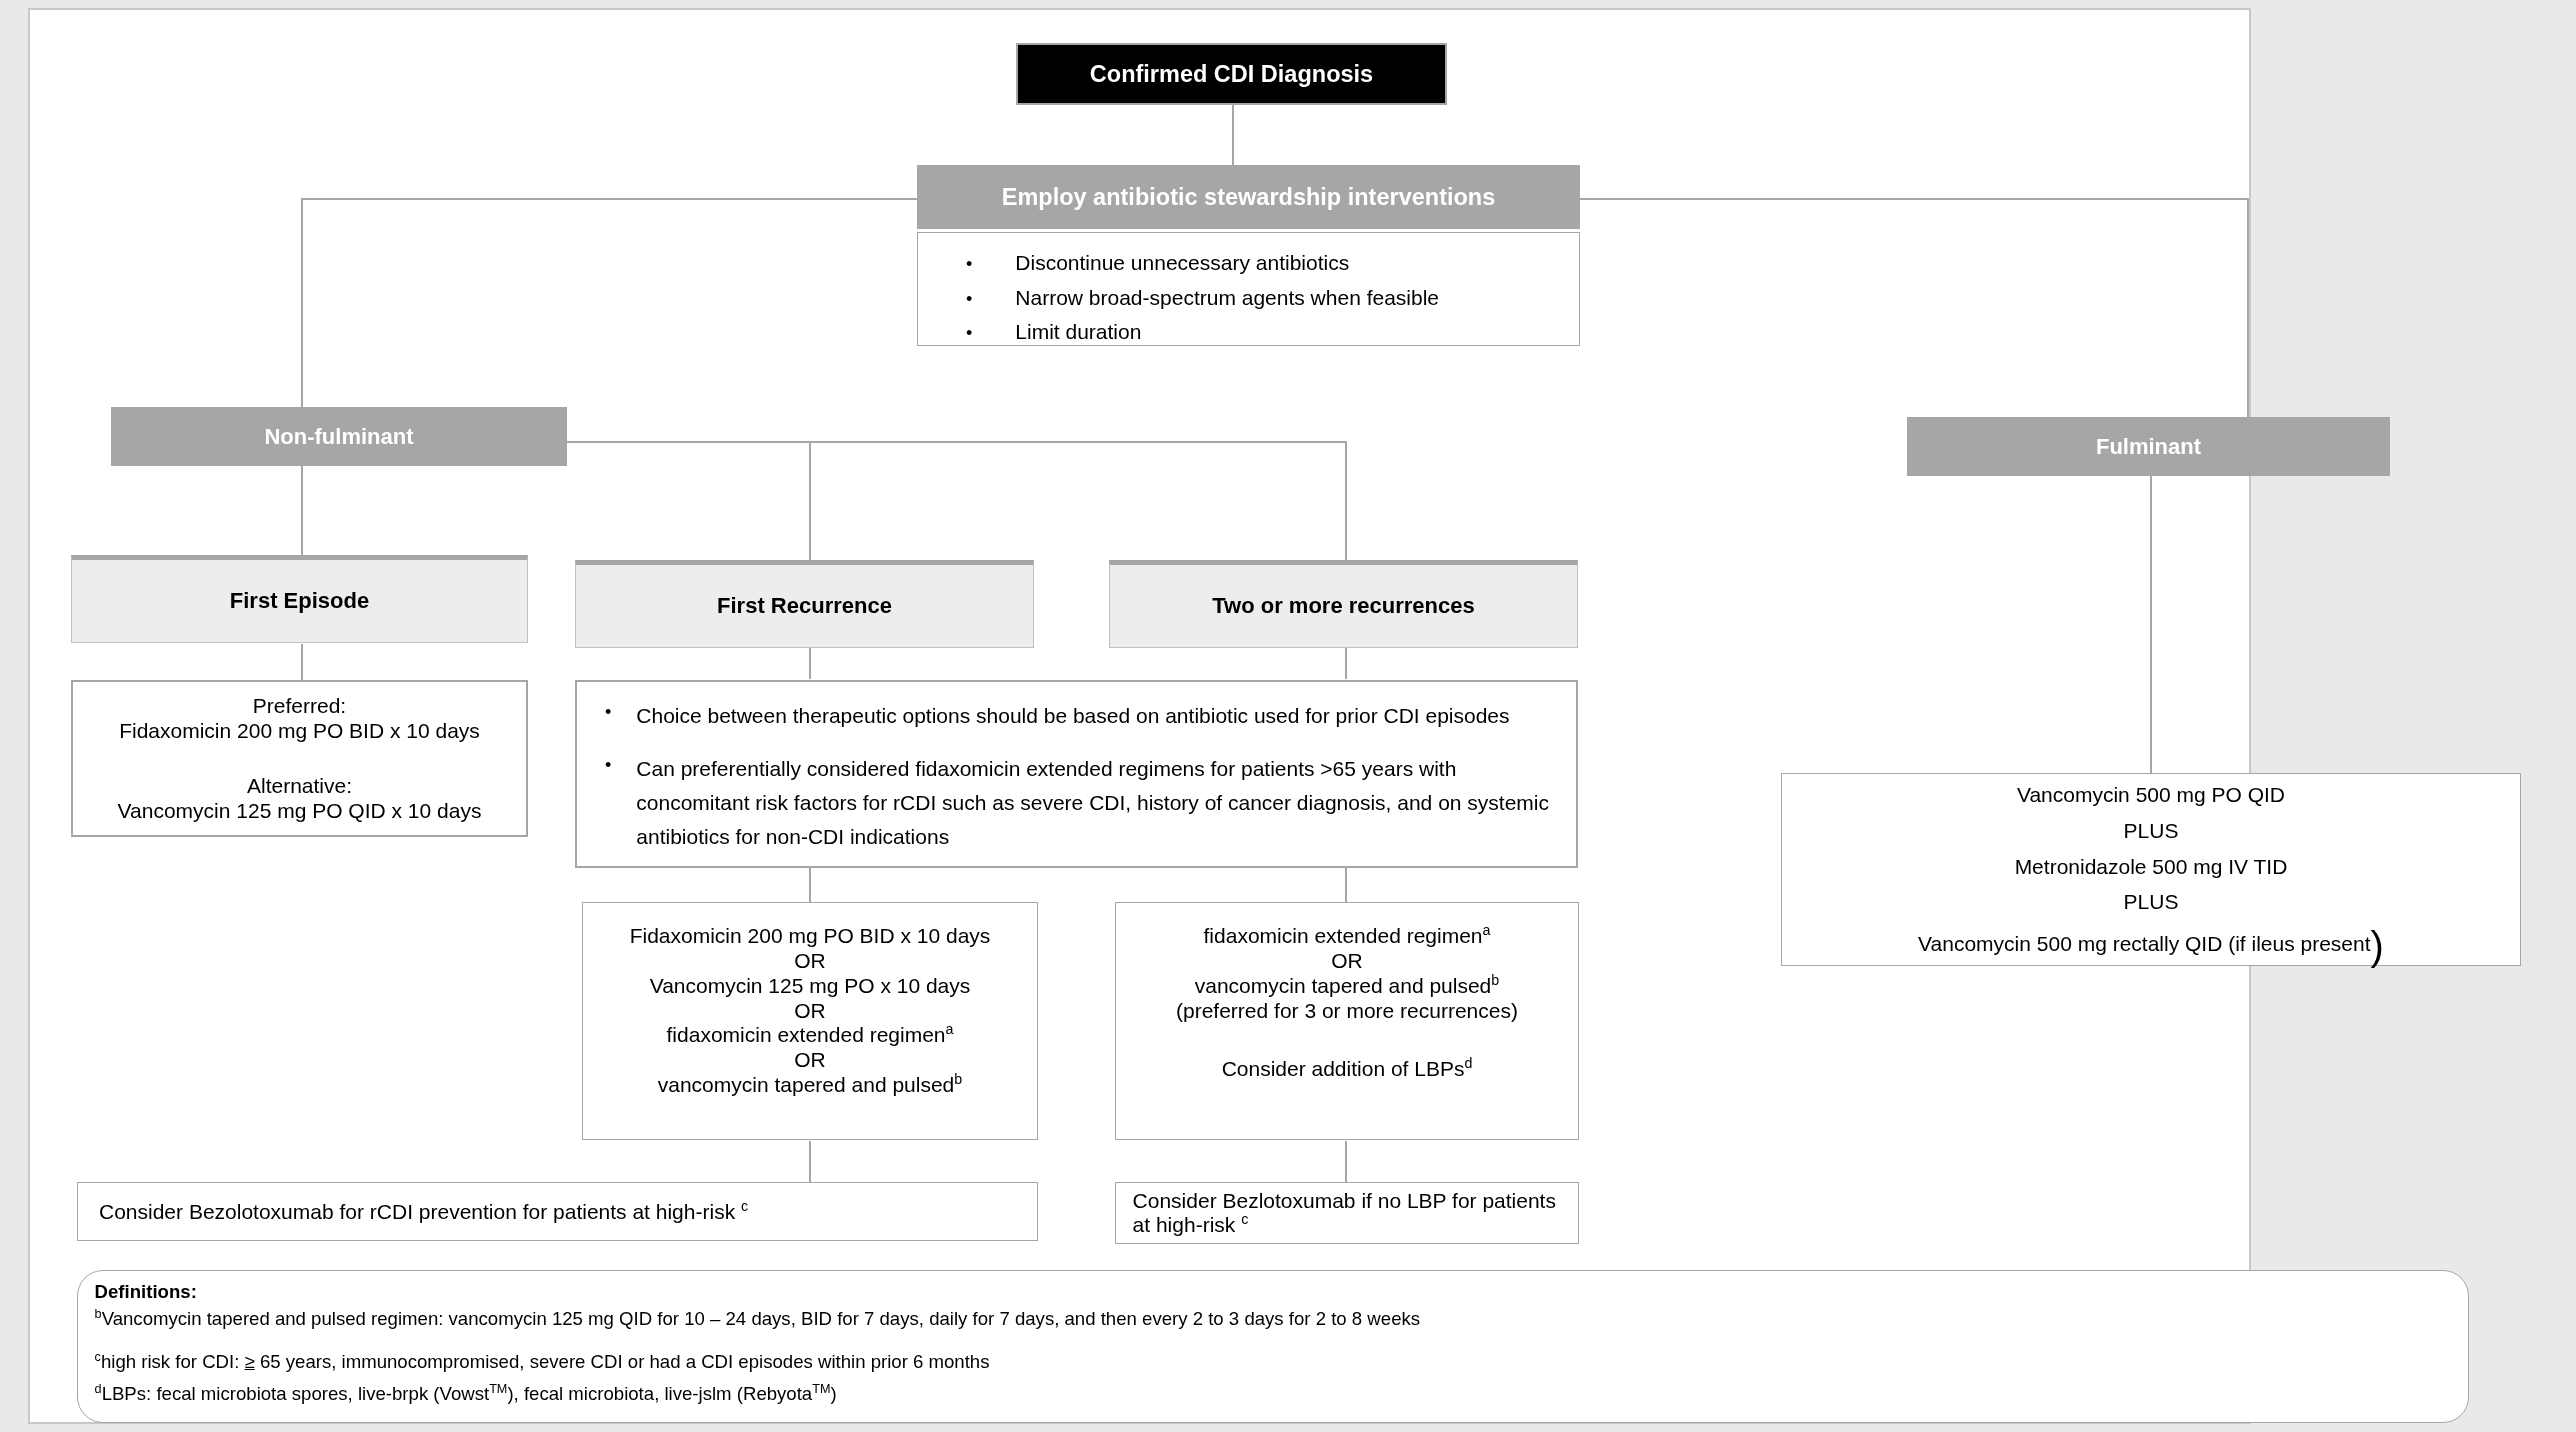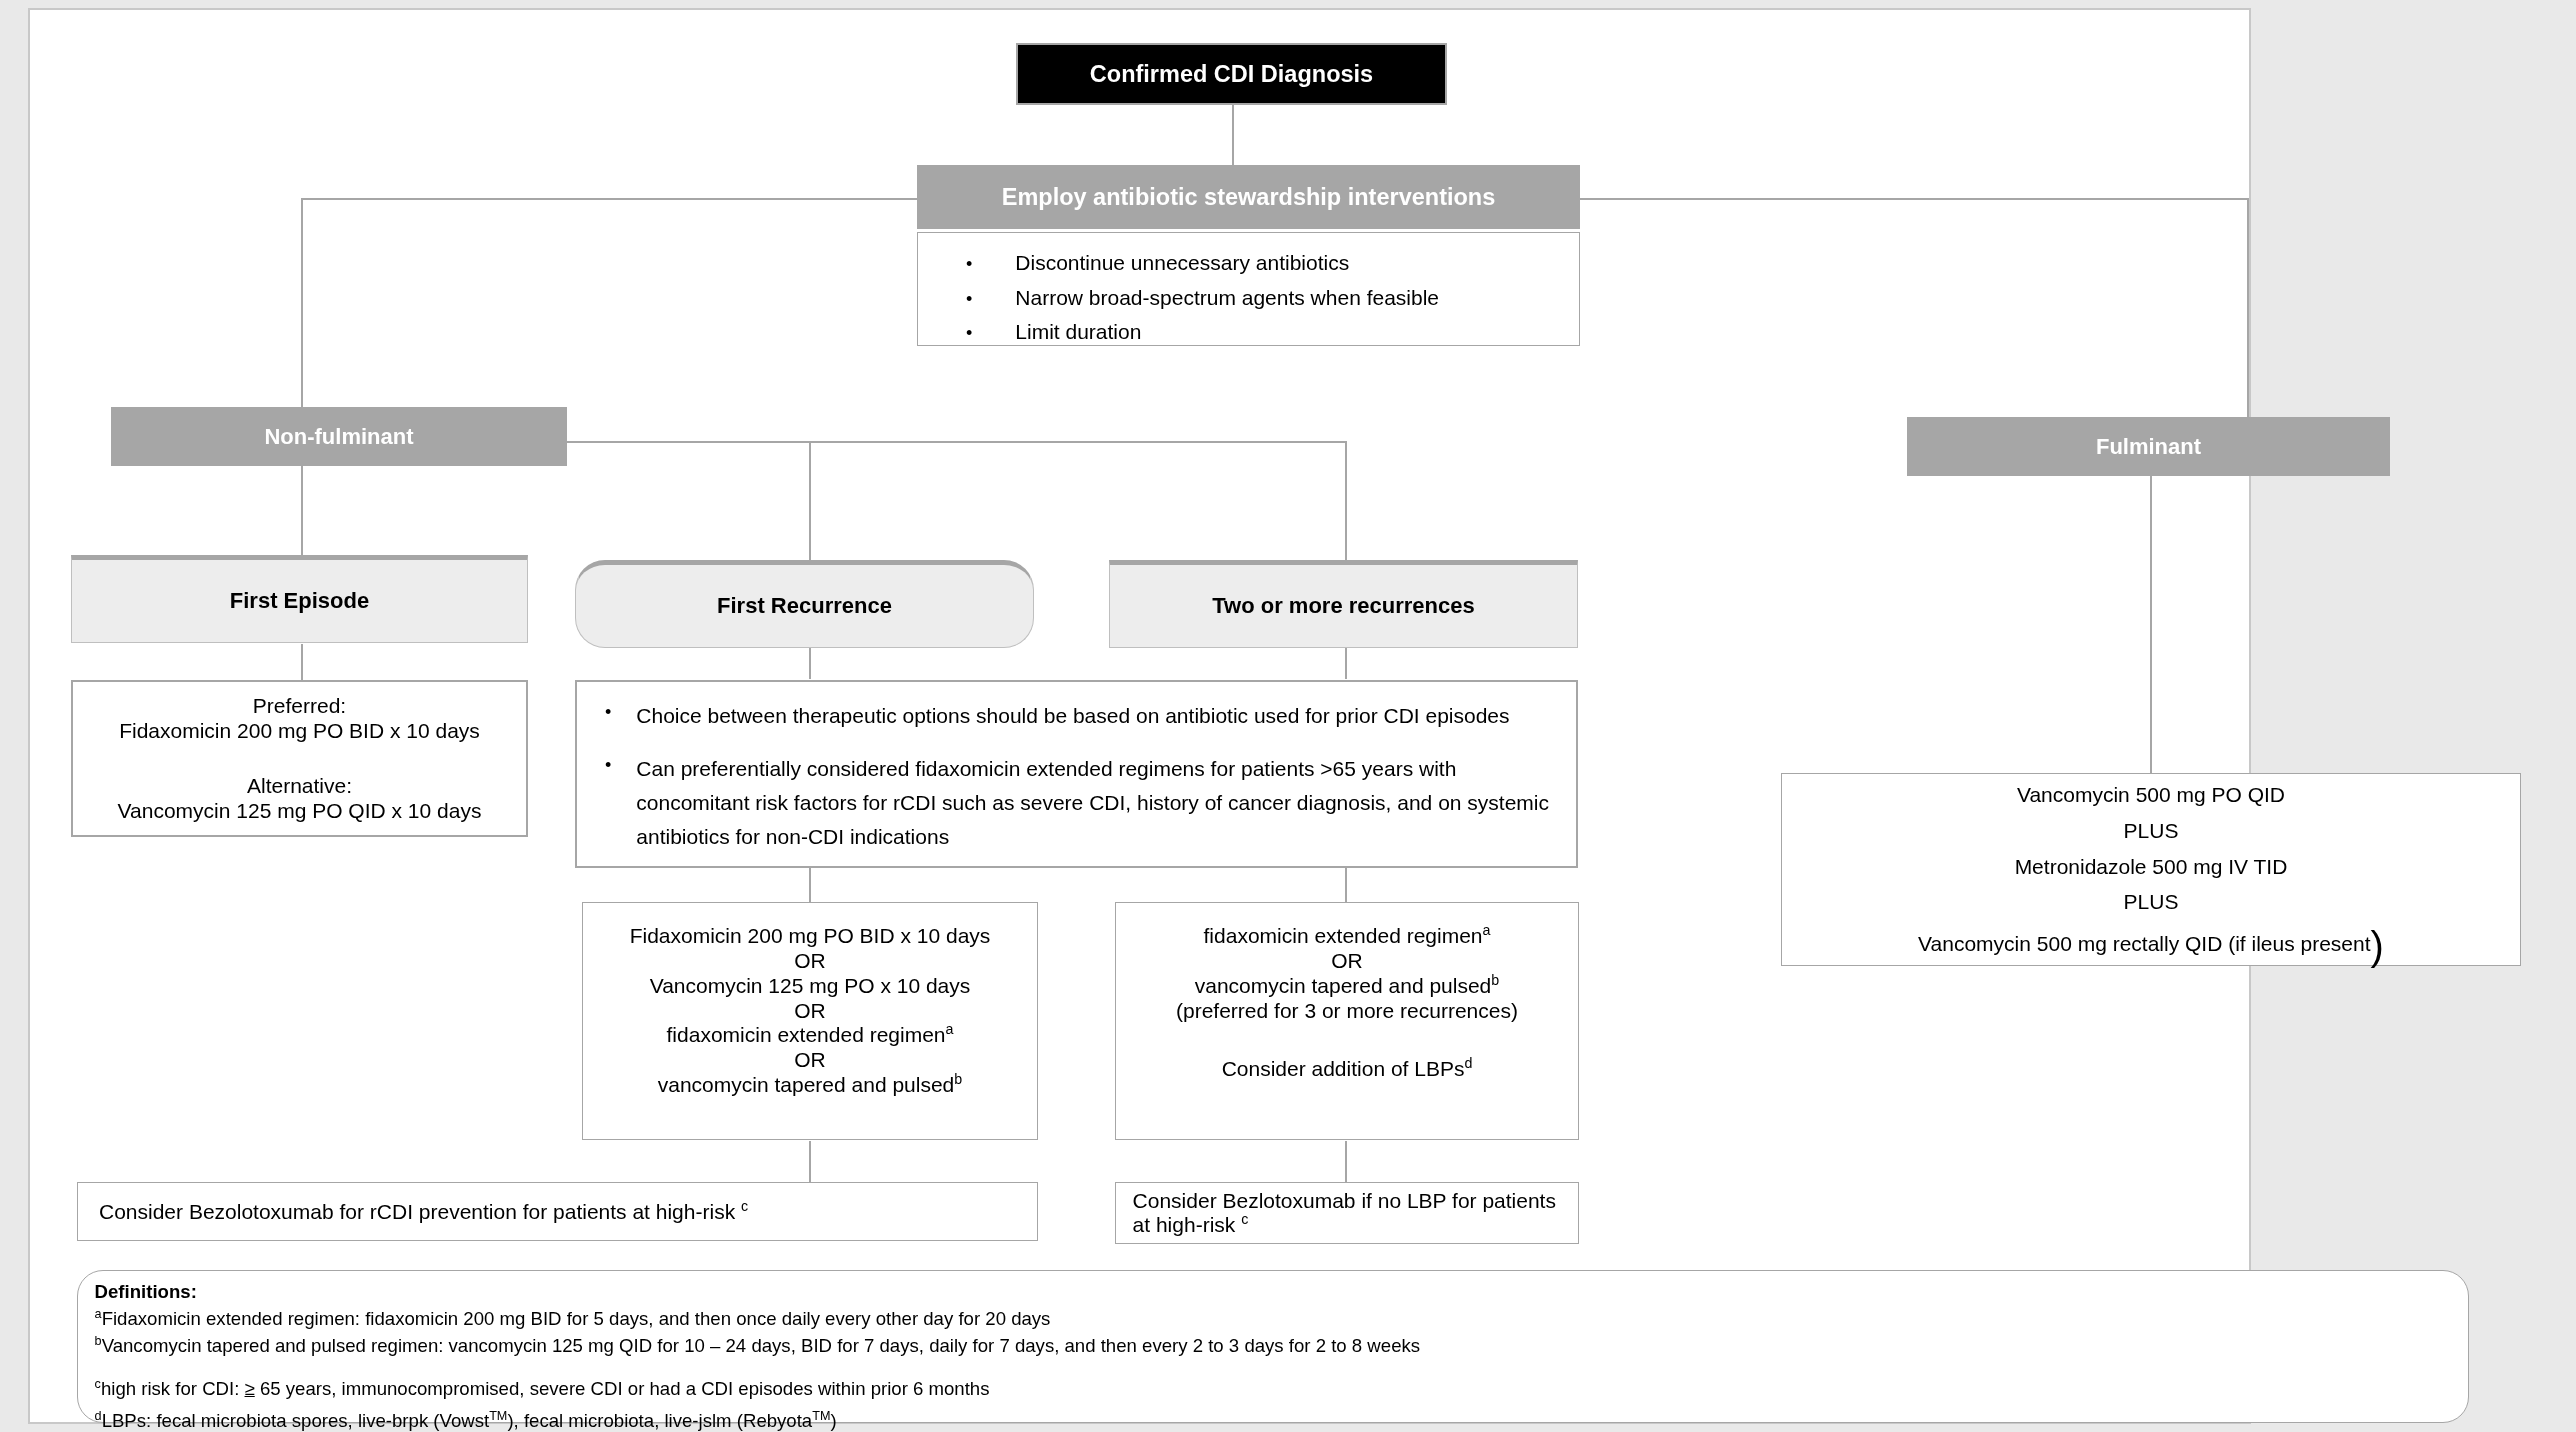--- a/index.html
+++ b/index.html
@@ -169,21 +169,21 @@
     </div>
 
     <div class="node hdr-gray" style="left:1877px; top:407px; width:483px; height:59px; font-size:22px;">
       <span>Fulminant</span>
     </div>
 
     <div class="node hdr-lightgray" style="left:41px; top:545px; width:457px; height:88px; font-size:22px;">
       <span>First Episode</span>
     </div>
 
-    <div class="node hdr-lightgray" style="left:545px; top:550px; width:459px; height:88px; font-size:22px;border-radius:30px;">
+    <div class="node hdr-lightgray" style="left:545px; top:550px; width:459px; height:88px; font-size:22px;">
       <span>First Recurrence</span>
     </div>
 
     <div class="node hdr-lightgray" style="left:1079px; top:550px; width:469px; height:88px; font-size:22px;">
       <span>Two or more recurrences</span>
     </div>
 
     <div class="node plain" style="left:41px; top:670px; width:457px; height:157px; font-size:21px; align-items:center;">
       <div class="ctext lh-tight">Preferred:</div>
       <div class="ctext lh-tight" style="margin-bottom:30px;">Fidaxomicin 200 mg PO BID x 10 days</div>
@@ -250,23 +250,20 @@
 
     <div class="node plain-thin" style="left:1085px; top:1172px; width:464px; height:62px; font-size:21px; padding-left:16.6px; padding-right:9.7px; align-items:flex-start;">
       <div class="ltext lh-tight">
         <span>Consider Bezlotoxumab if no LBP for patients at high-risk </span><sup>c</sup>
       </div>
     </div>
 
     <div class="node plain-thin" style="left:47px; top:1260px; width:2392px; height:153px; font-size:18.6px; padding:9.7px 16.6px; justify-content:flex-start; align-items:flex-start;border-radius:26px;">
       <div class="ltext" style="font-weight:bold; margin-bottom:5.5px;">Definitions:</div>
 
-      <div class="ltext" style="margin-bottom:4.1px;">
-        <sup>a</sup><span>Fidaxomicin extended regimen: fidaxomicin 200 mg BID for 5 days, and then once daily every other day for 20 days</span>
-      </div>
 
       <div class="ltext" style="margin-bottom:21px;">
         <sup>b</sup><span>Vancomycin tapered and pulsed regimen: vancomycin 125 mg QID for 10 – 24 days, BID for 7 days, daily for 7 days, and then every 2 to 3 days for 2 to 8 weeks</span>
       </div>
 
       <div class="ltext" style="margin-bottom:10px;">
         <sup>c</sup><span>high risk for CDI: </span><span class="u-under">≥</span><span> 65 years, immunocompromised, severe CDI or had a CDI episodes within prior 6 months</span>
       </div>
 
       <div class="ltext">

